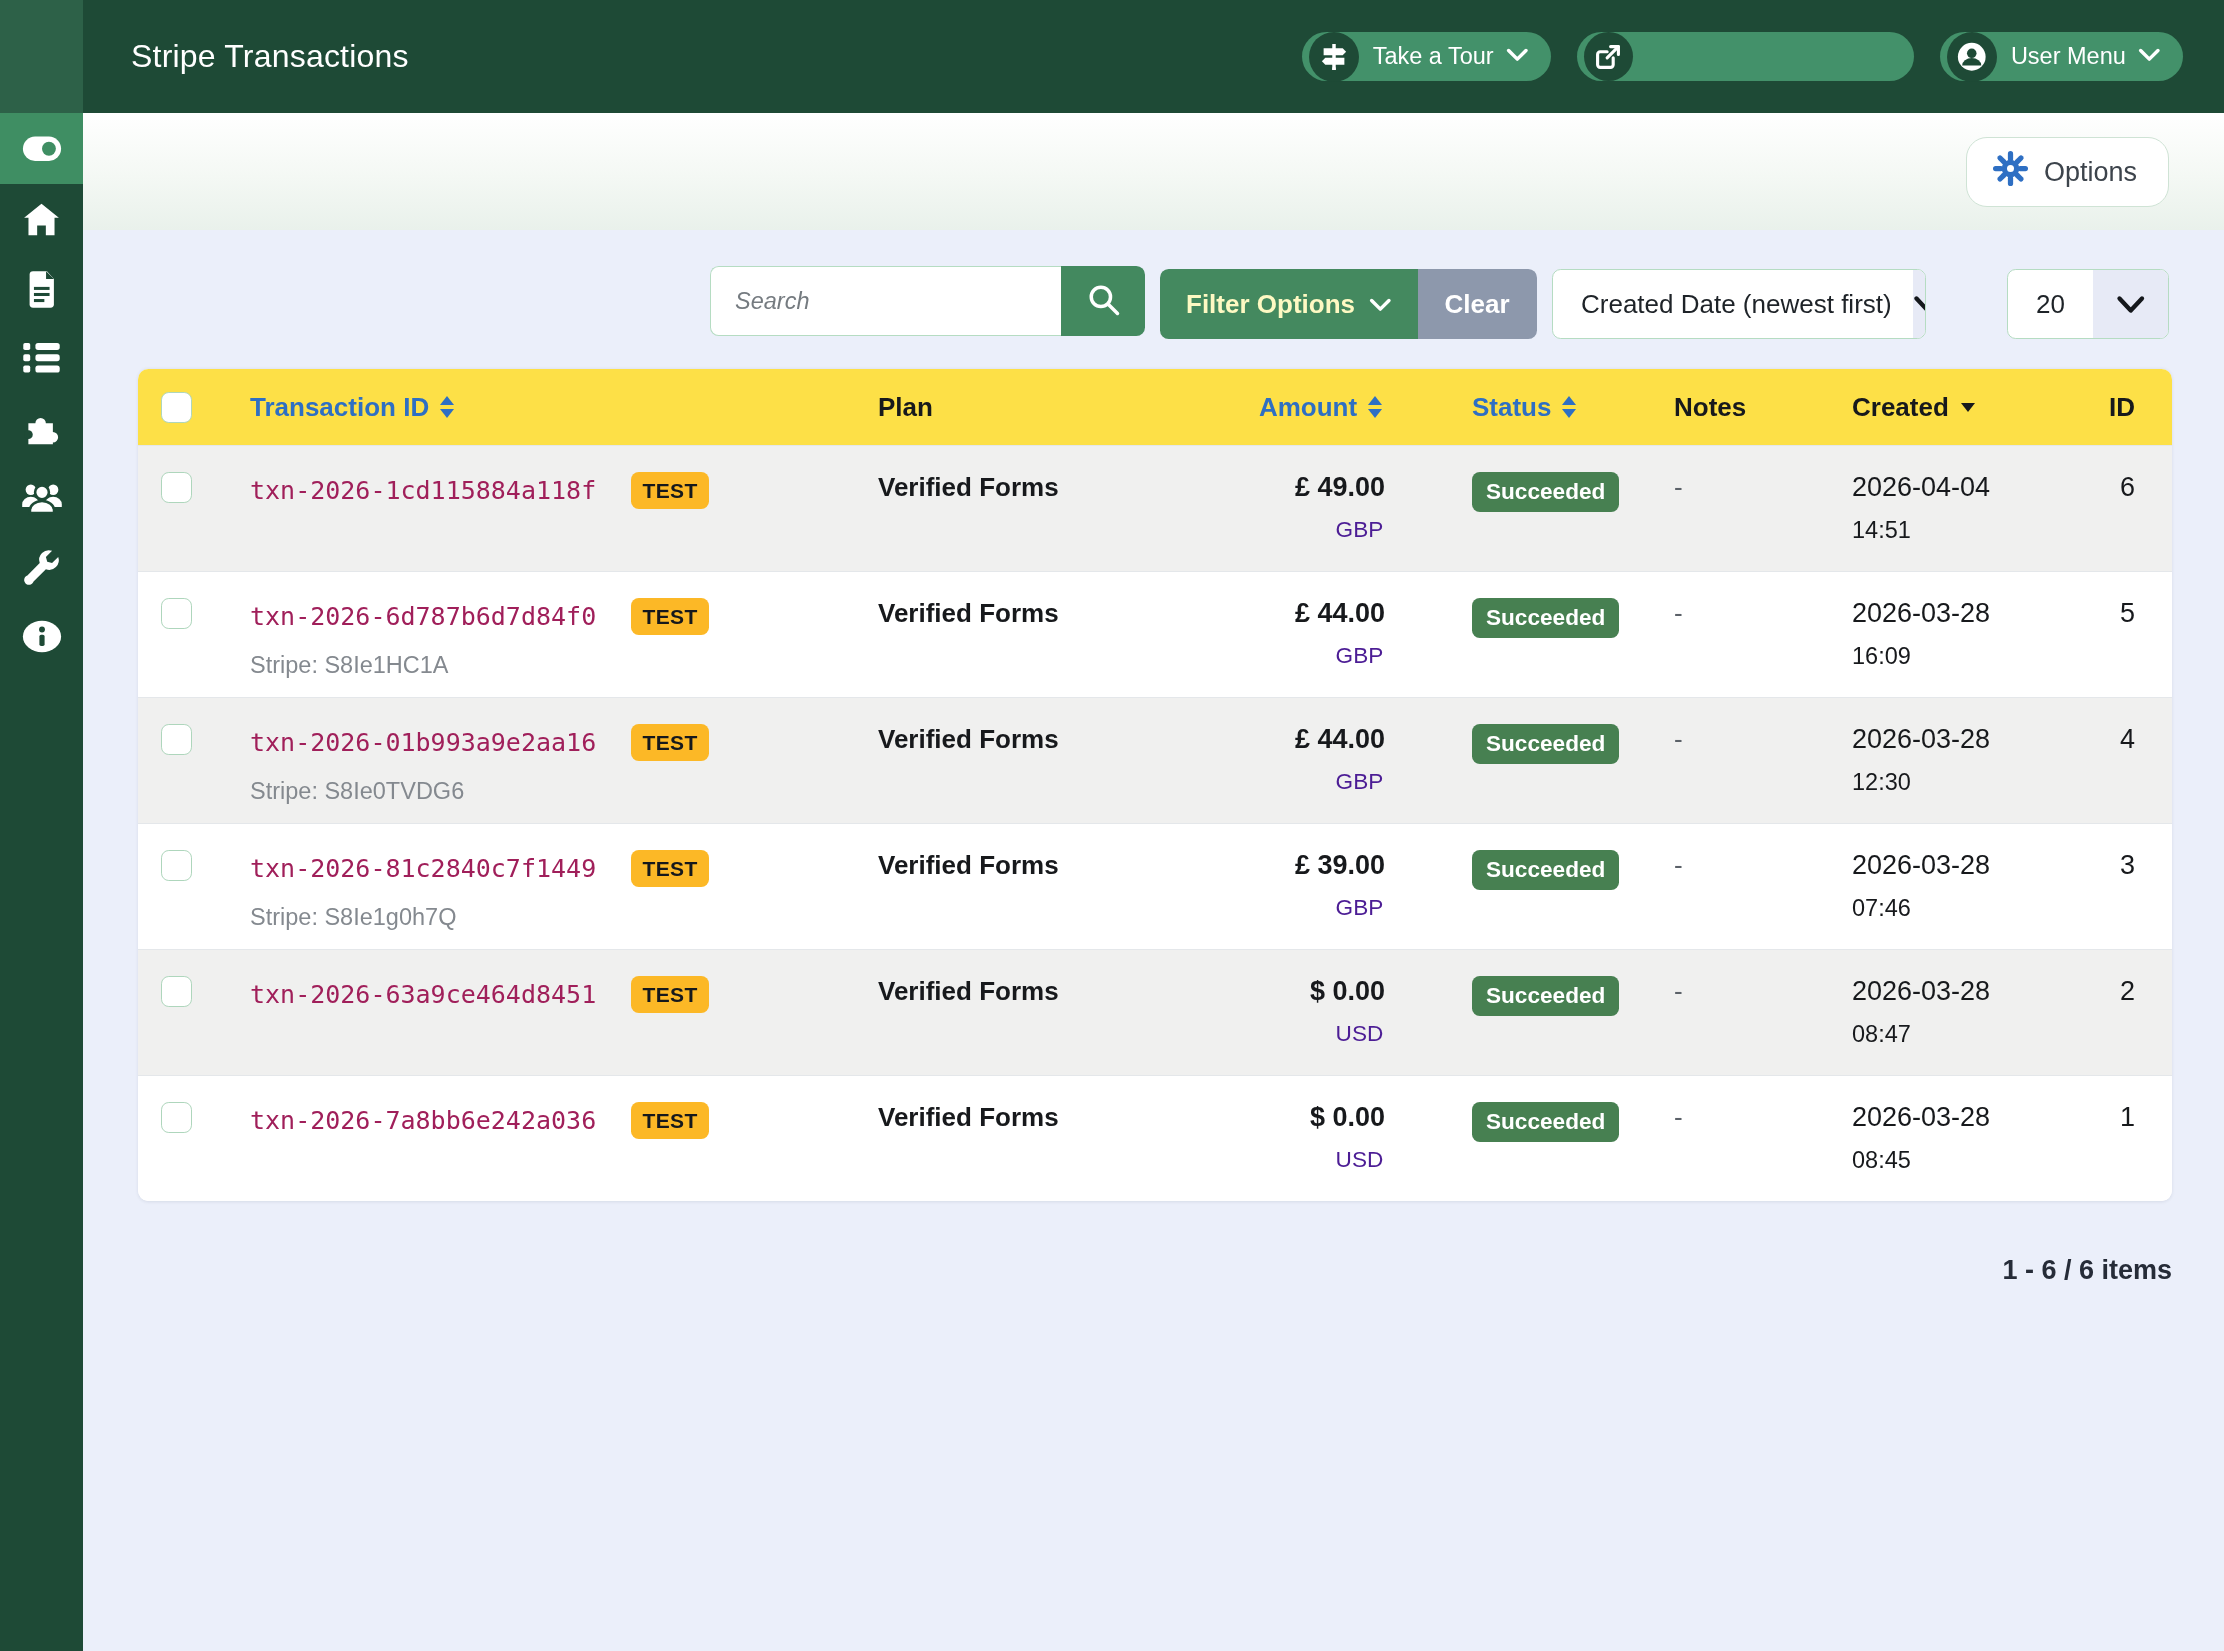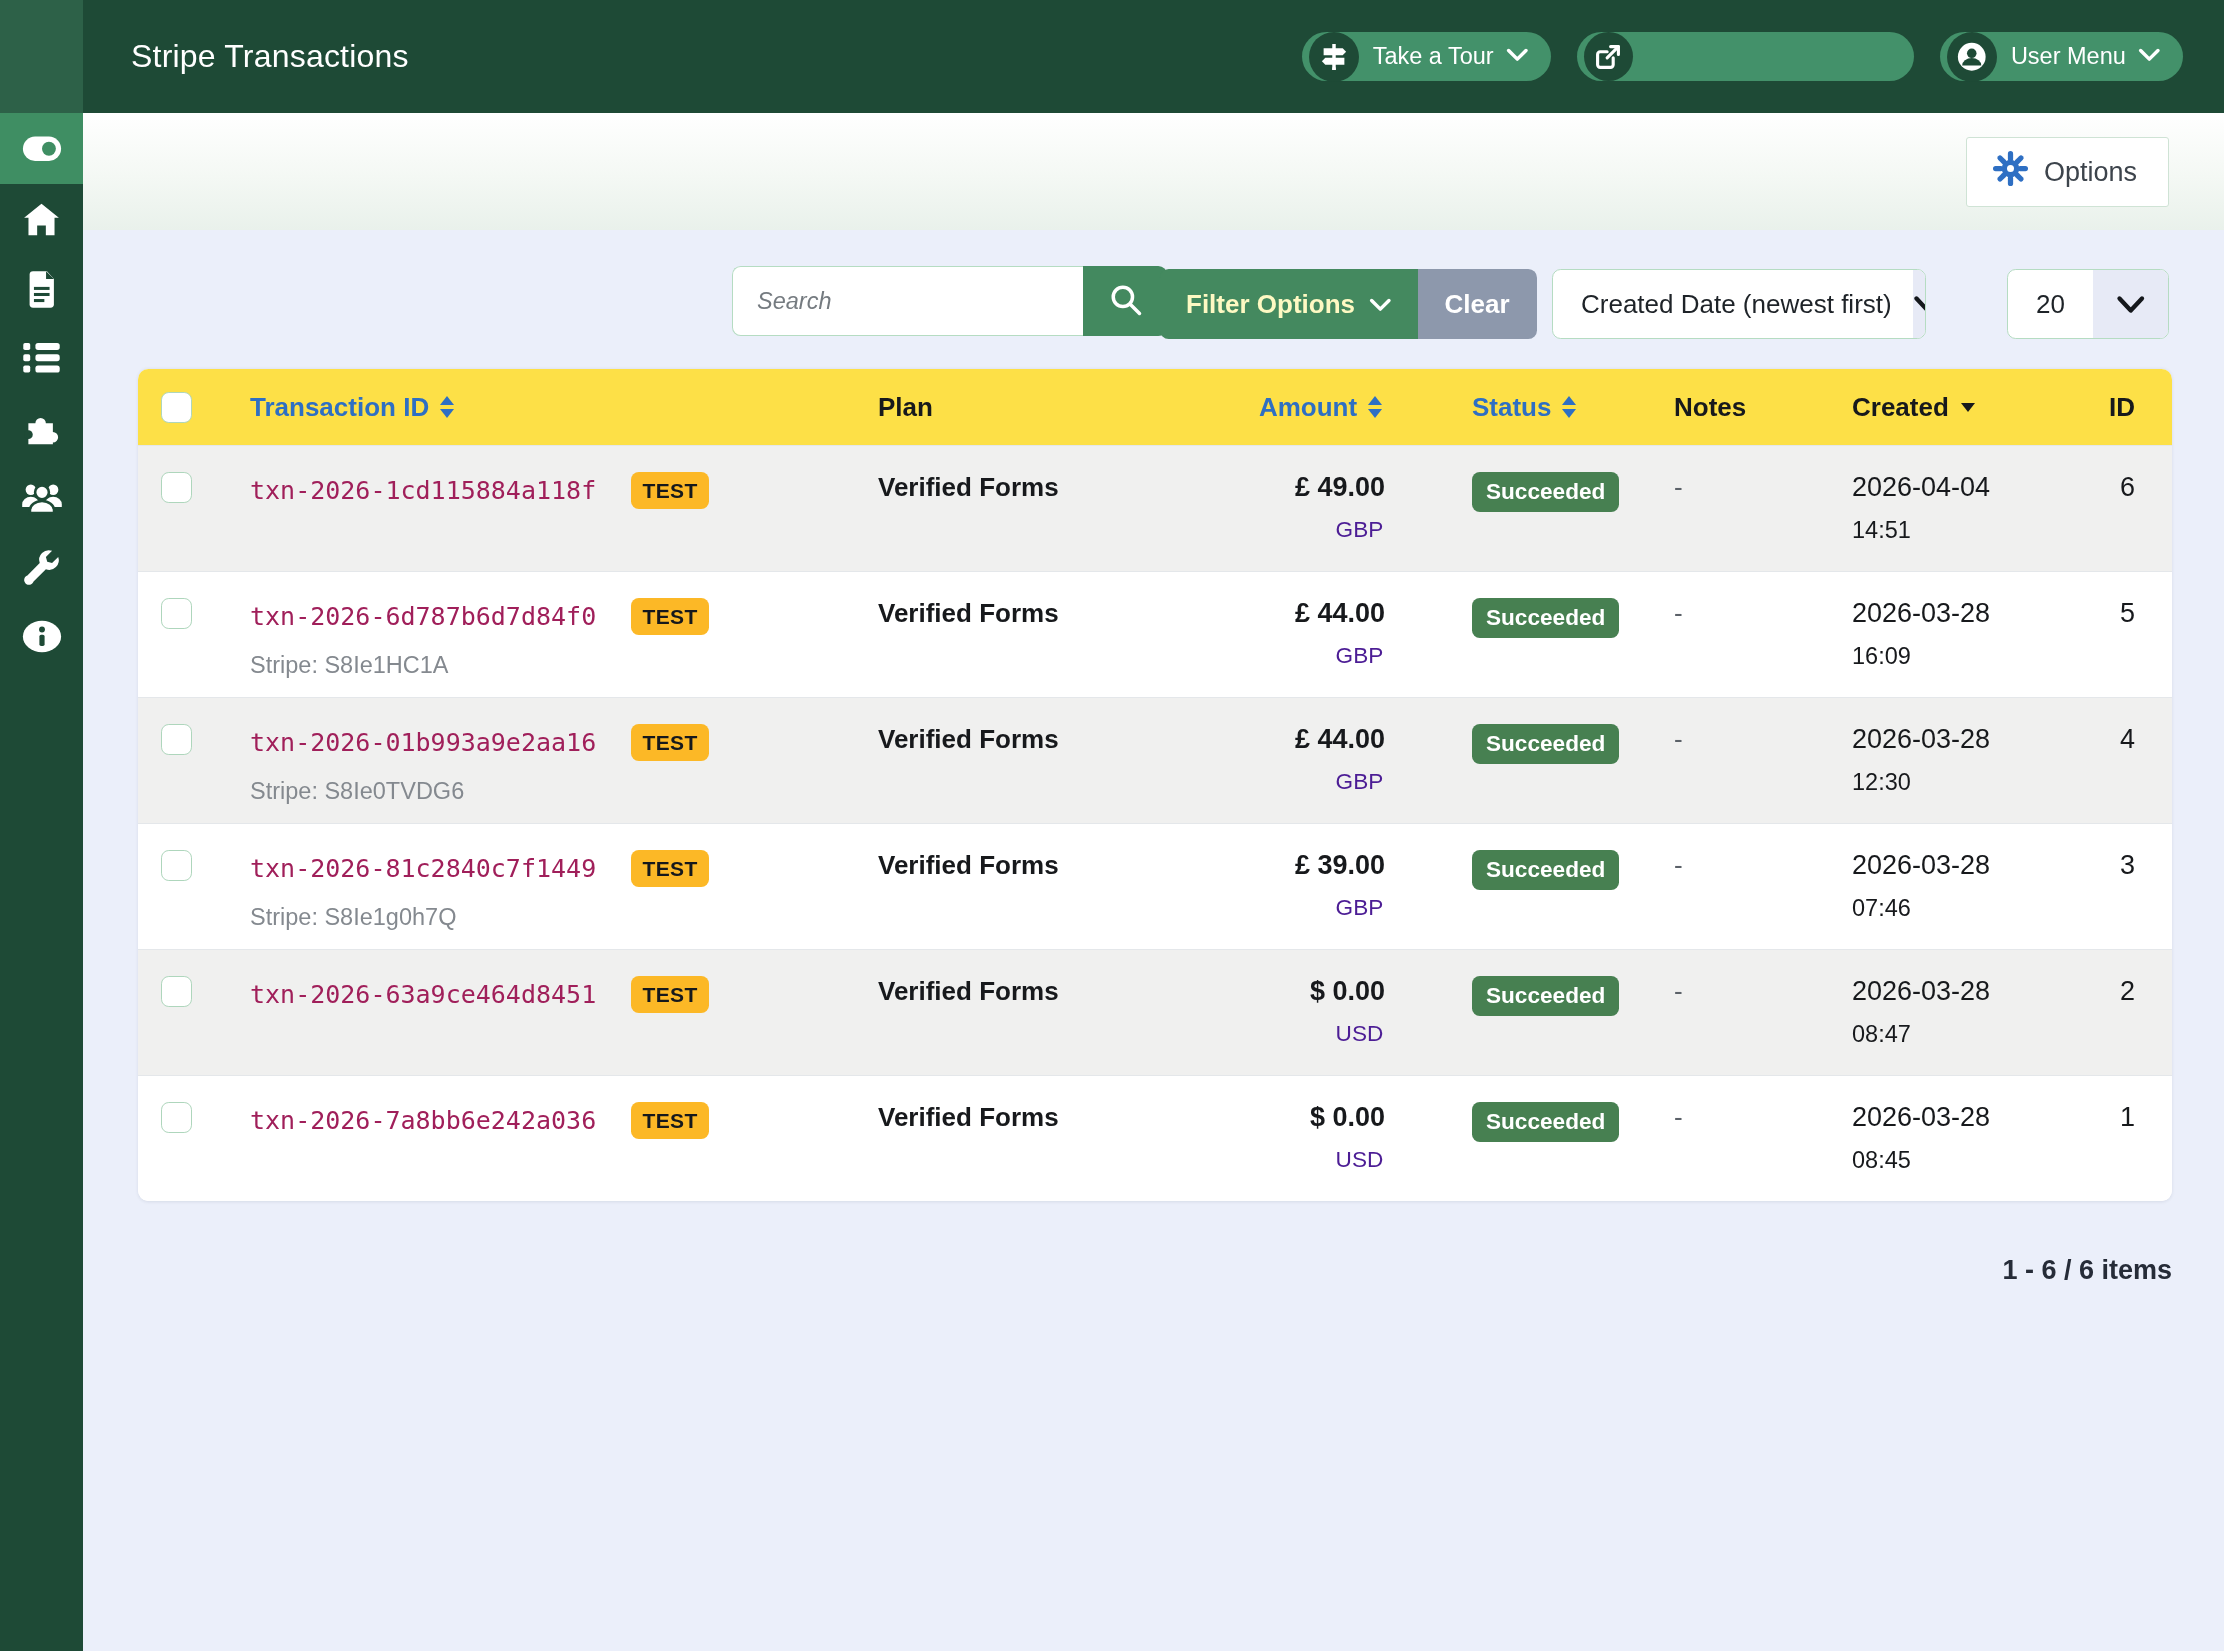--- a/index.html
+++ b/index.html
@@ -22,26 +22,26 @@
   .pill .sq { width:49px; height:49px; border-radius:50%; background:#1e4a36; display:flex; align-items:center; justify-content:center; flex:0 0 auto; }
   .pill .lbl { font-size:23.5px; font-weight:500; margin:0 12px 0 14px; white-space:nowrap; }
   .pill.linkpill { width:337px; padding-right:0; }
 
   
   .band-gradient { position:absolute; left:83px; top:113px; width:2142px; height:117px;
     background:linear-gradient(180deg,#ffffff 0%,#f4f8f4 55%,#e9f1eb 100%); }
   .main-bg { position:absolute; left:83px; top:230px; width:2142px; height:1421px; background:#ebeffa; }
 
   .options-btn { position:absolute; right:56px; top:24px; height:70px; padding:0 31px 0 26px;
-    background:#ffffff; border:1.7px solid #cfe3d5; border-radius:3px; display:flex; align-items:center; gap:16px;
+    background:#ffffff; border:1.7px solid #cfe3d5; border-radius:21px; display:flex; align-items:center; gap:16px;
     font-size:27px; color:#3d444c; cursor:pointer; }
 
   
   .toolbar { position:absolute; left:0; top:39px; width:2142px; height:70px; display:flex; align-items:center; }
-  .searchwrap { position:absolute; left:627px; display:flex; height:76px;margin-left:22px; }
+  .searchwrap { position:absolute; left:627px; display:flex; height:76px; }
   .search-input { width:351px; height:70px; border:1.7px solid #b5dcc2; border-right:none; border-radius:8.7px 0 0 8.7px;
     background:#fff; padding:0 24px; font-size:23.5px; font-style:italic; color:#3a4149; outline:none;
     font-family:"Liberation Sans", sans-serif; }
   .search-input::placeholder { color:#757b80; font-style:italic; }
   .search-btn { width:84px; height:70px; background:#43895f; border:none; border-radius:0 8.7px 8.7px 0; cursor:pointer;
     display:flex; align-items:center; justify-content:center; }
   .filtergroup { position:absolute; left:1077px; display:flex; height:70px; }
   .filter-btn { height:70px; padding:0 26px; background:#44895f; color:#fef9c3; border:none; border-radius:8.7px 0 0 8.7px;
     font-size:26px; font-weight:600; display:flex; align-items:center; gap:14px; cursor:pointer; font-family:"Liberation Sans", sans-serif; }
   .clear-btn { height:70px; width:119px; background:#8d98ac; color:#fff; border:none; border-radius:0 8.7px 8.7px 0;

